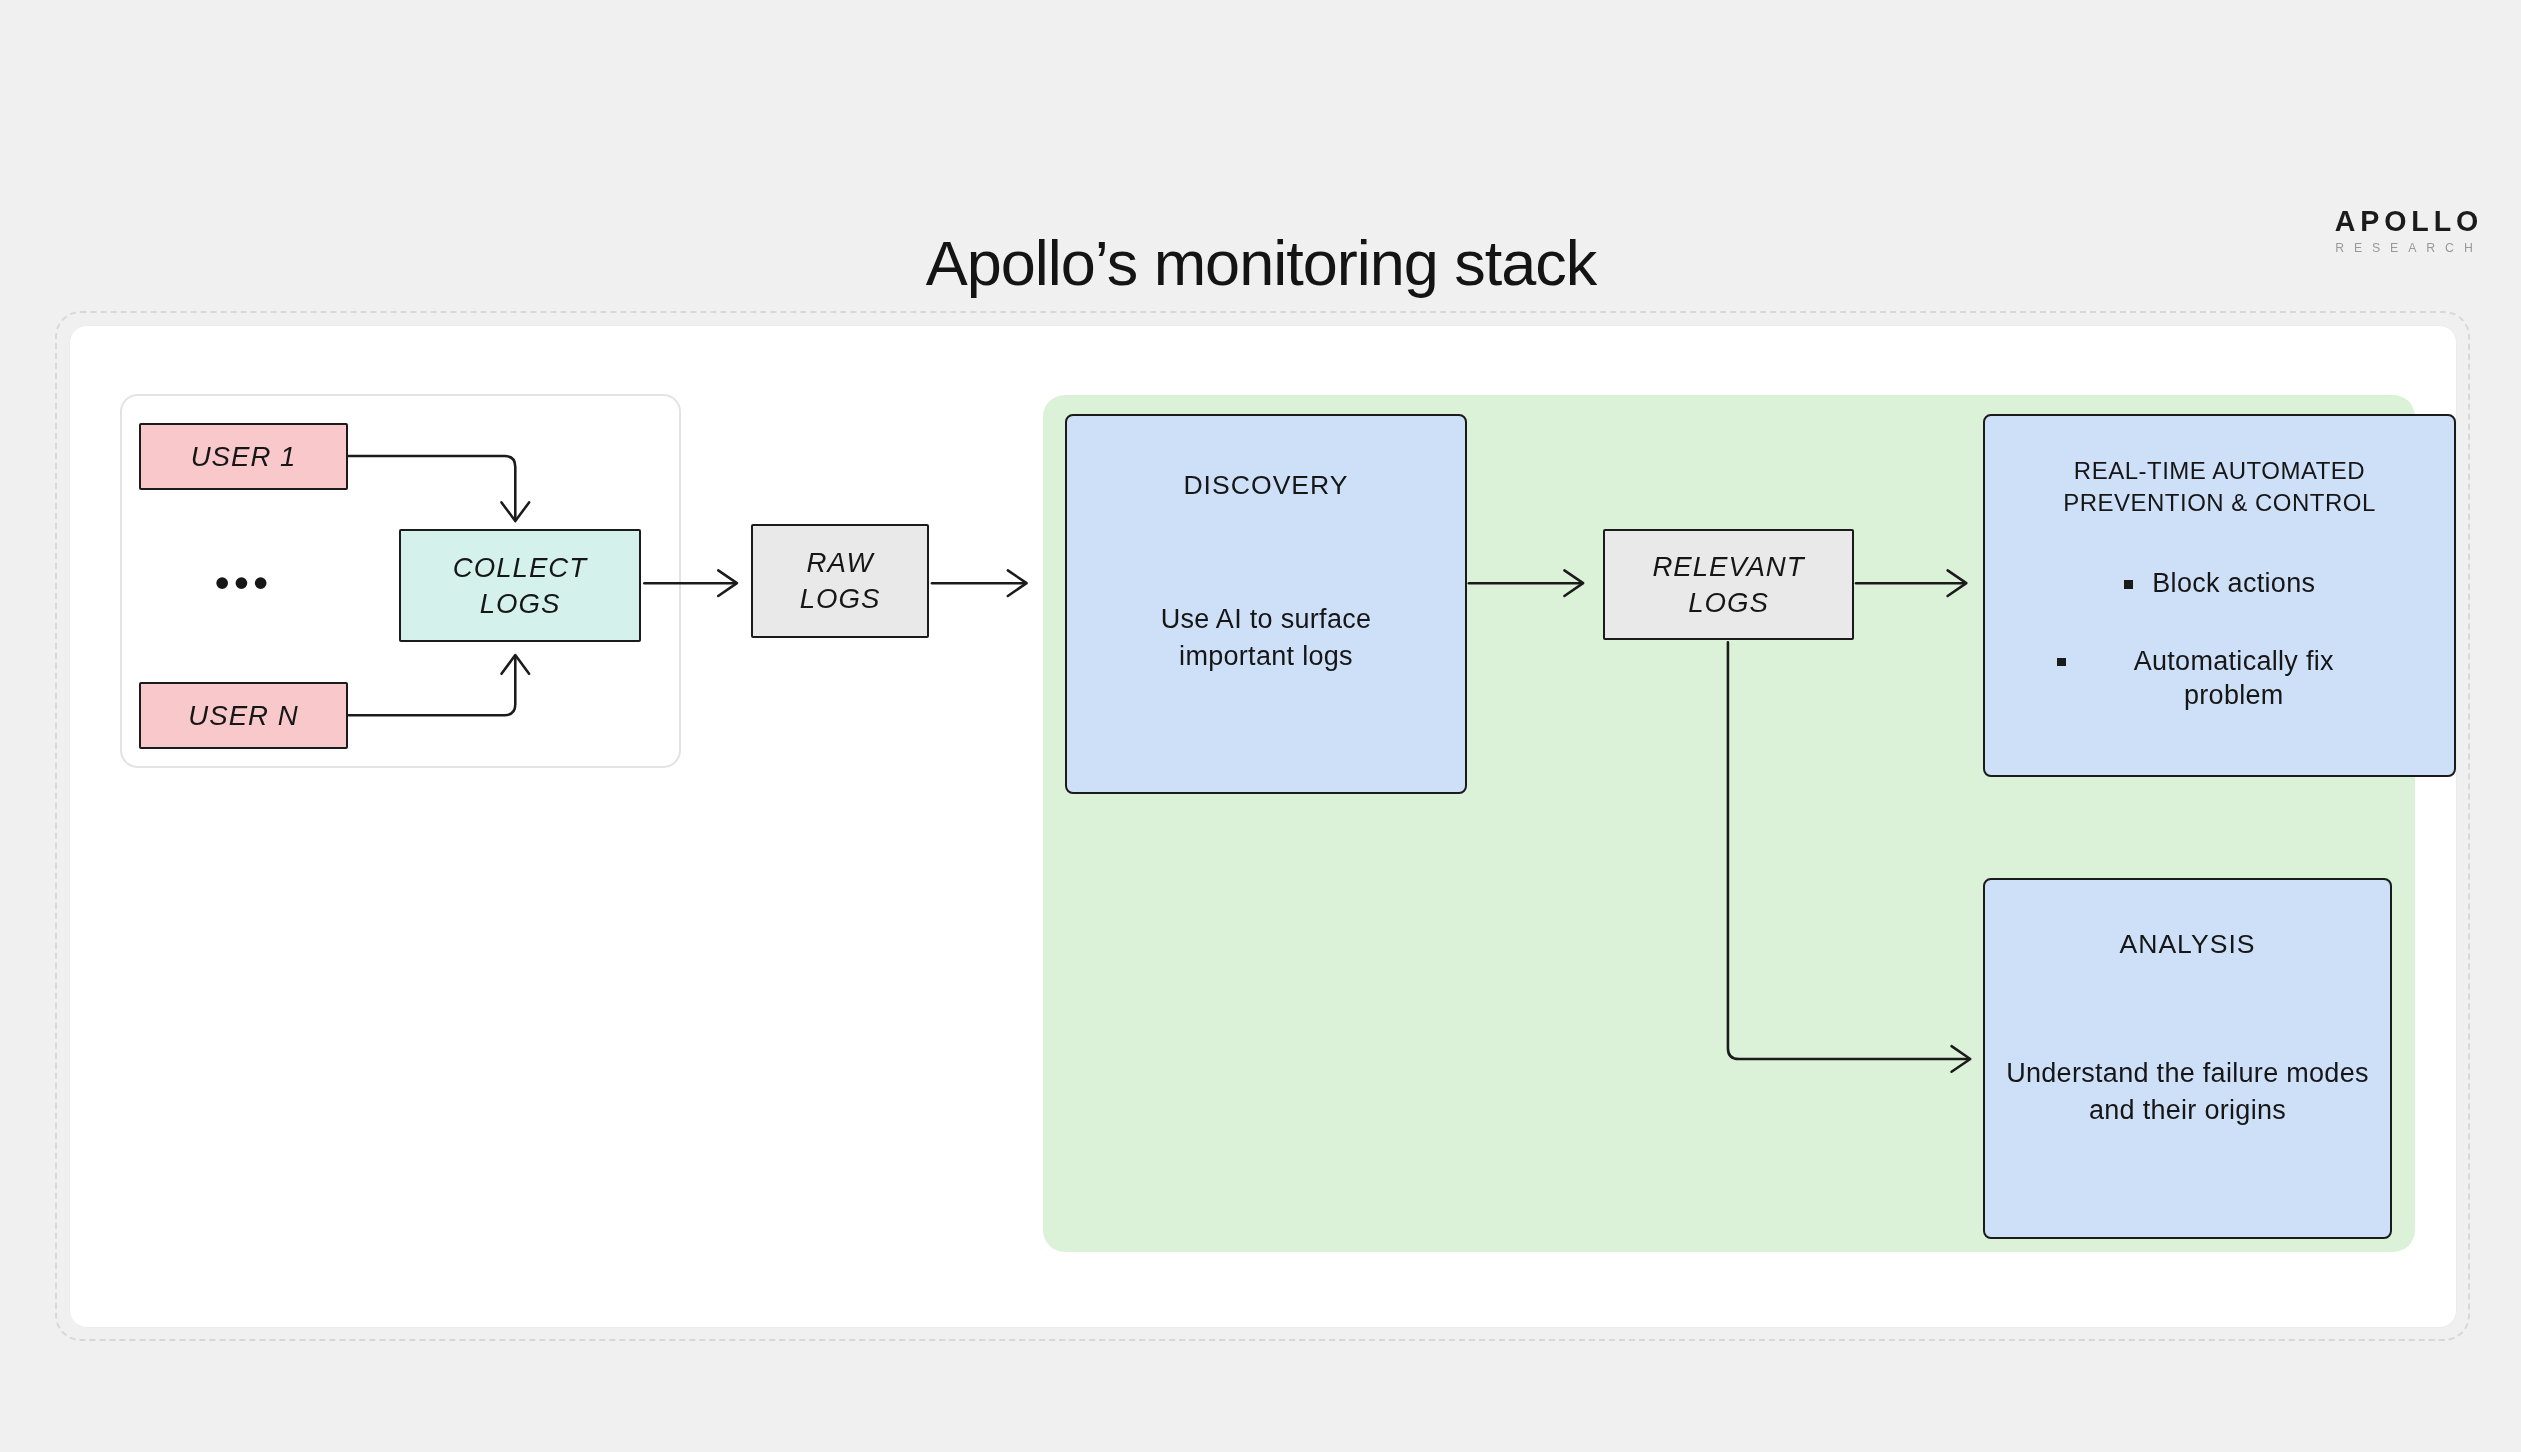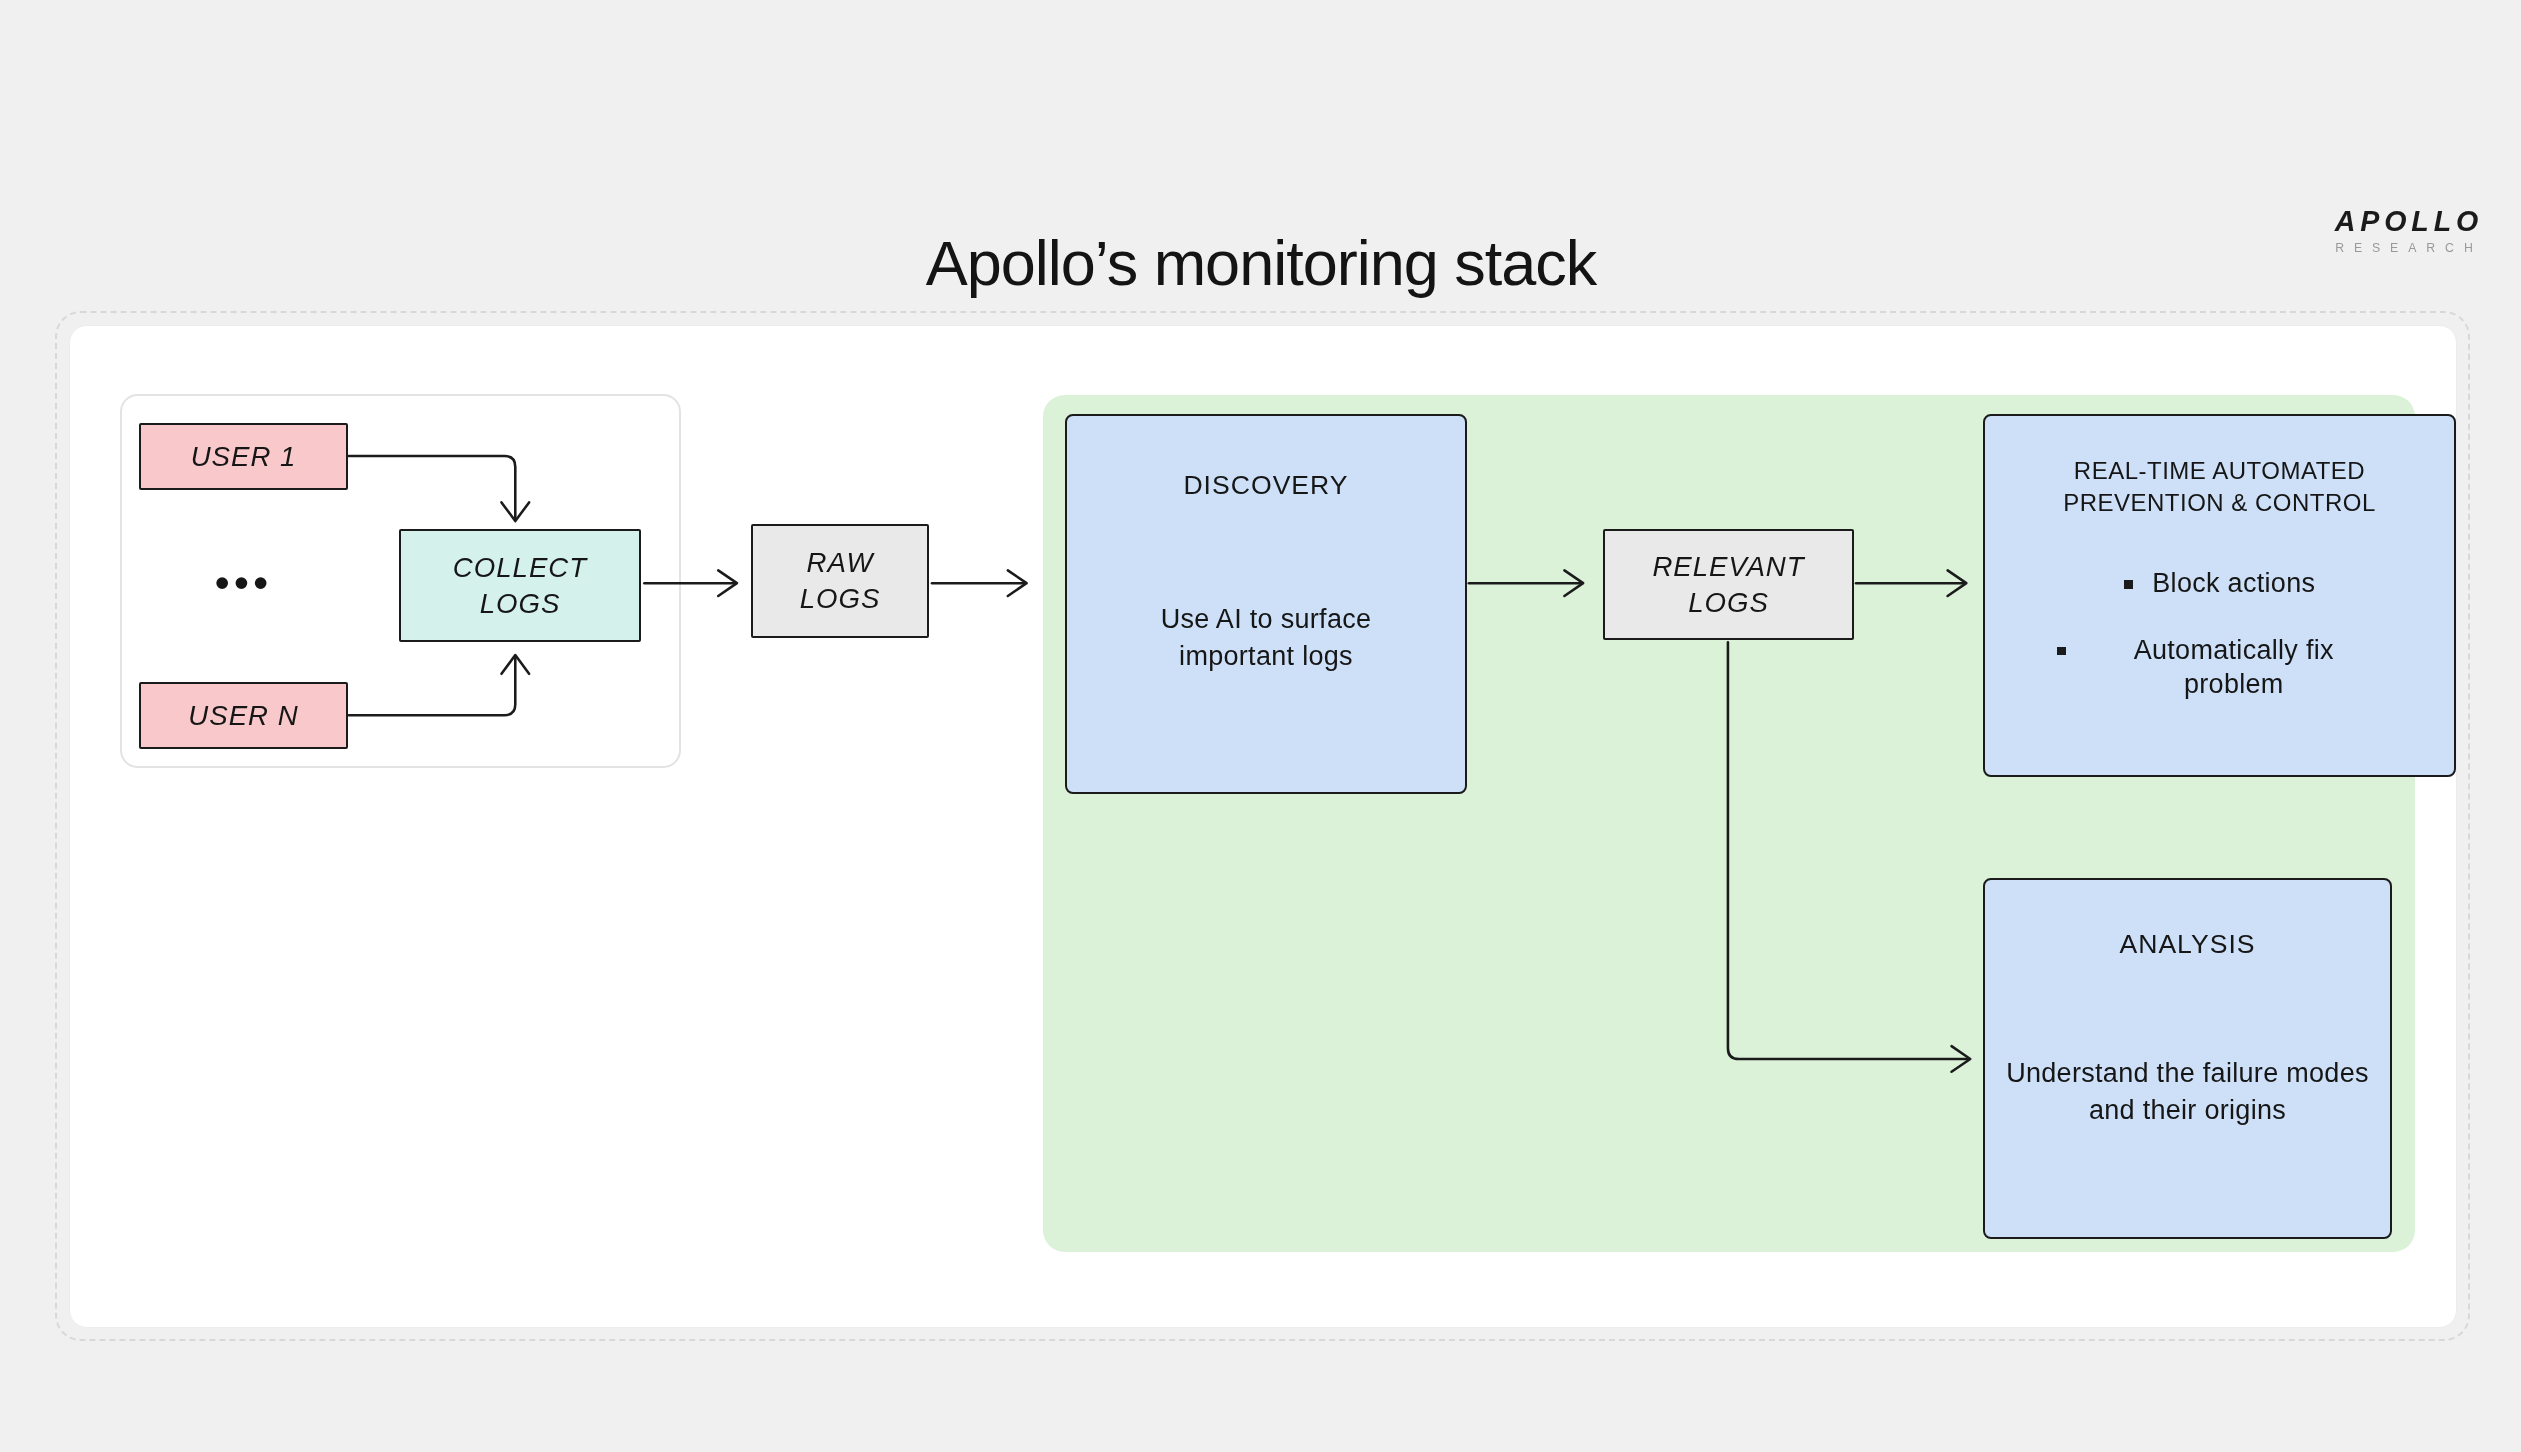--- a/index.html
+++ b/index.html
@@ -30,21 +30,20 @@
     top: 205px; right: 29.6px;
     width: 167px;
     text-align: center;
   }
   .logo-top {
     font-size: 28.6px;
     font-weight: 700;
     letter-spacing: 4.9px;
     color: #1b1b1b;
     white-space: nowrap;
-    font-style: italic;
   }
   .logo-bottom {
     margin-top: 3px;
     font-size: 12.3px;
     font-weight: 500;
     letter-spacing: 9.9px;
     color: #999;
     white-space: nowrap;
   }
 
@@ -164,21 +163,21 @@
   .card-discovery .card-body > span { max-width: 325px; }
   .card-analysis .card-body { top: 175px; }
   .card-analysis .card-body > span { max-width: 364px; }
 
   .bullets {
     position: absolute;
     top: 151px; left: 0; width: 100%;
     display: flex;
     flex-direction: column;
     align-items: center;
-    gap: 33px;
+    gap: 44px;
   }
   .bullet-row {
     display: flex;
     align-items: flex-start;
     justify-content: center;
     gap: 19.7px;
   }
   .bullet-square {
     width: 8.9px; height: 8.9px;
     margin-top: 12.8px;

